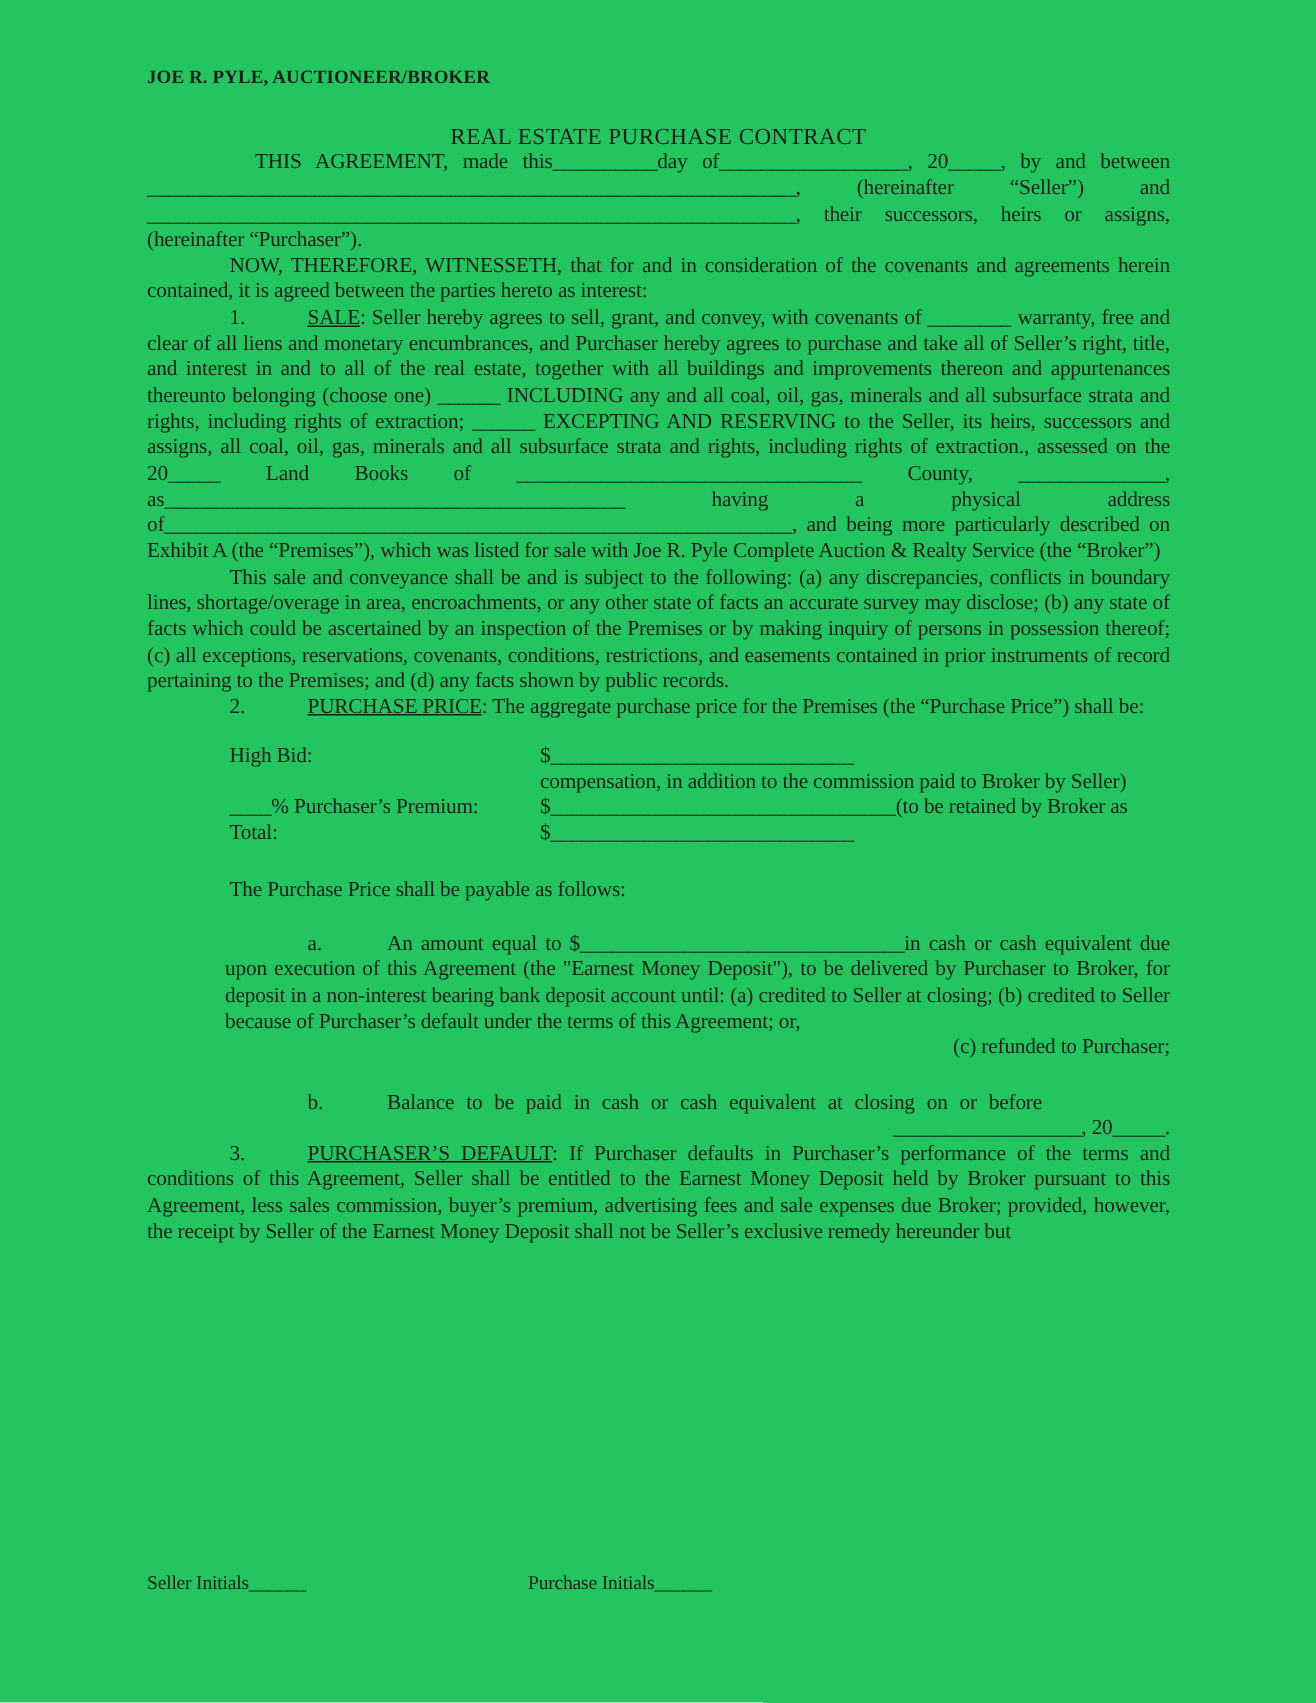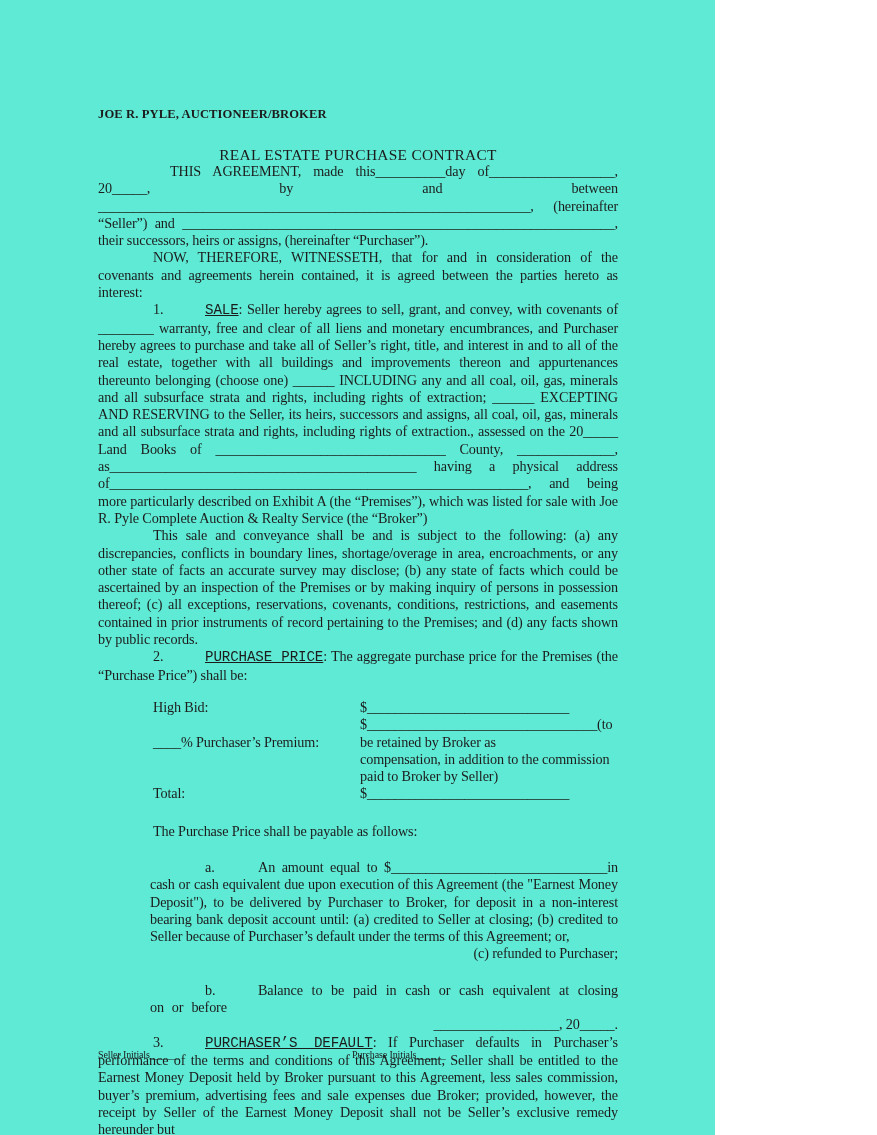--- a/index.html
+++ b/index.html
@@ -2,30 +2,30 @@
 <html><head>
 <meta charset="utf-8">
 <style>
   html, body {
     margin: 0;
     padding: 0;
     background: #ffffff;
   }
   .page {
     position: relative;
-    width: 715px;
+    width: 877px;
     height: 1135px;
     box-sizing: border-box;
-    background: #5eead4;
+    background: #22c55e;
     color: #1c1c1c;
     font-family: "Liberation Serif", "DejaVu Serif", serif;
     font-size: 14.2px;
     line-height: 17.3px;
     letter-spacing: -0.12px;
-    padding: 107px 97px 0 98px;
+    padding: 44px 97px 0 98px;
     overflow: hidden;
   }
   .letterhead {
     font-size: 12.6px;
     font-weight: bold;
     letter-spacing: 0.1px;
     line-height: 14px;
   }
   .doc-title {
     margin: 25px 0 0 0;
@@ -42,21 +42,21 @@
   .mt-first   { margin-top: 27px; }
   .mt         { margin-top: 16px; }
   .mt-sm      { margin-top: 15px; }
   .ind72 { text-indent: 72px; }
   .ind55 { text-indent: 55px; }
   .secnum {
     display: inline-block;
     width: 52px;
     text-indent: 0;
   }
-  .uh { text-decoration: underline; font-family: Liberation Mono, monospace; }
+  .uh { text-decoration: underline; }
   
   .price-table { margin: 15px 0 0 55px; }
   .prow { display: flex; align-items: flex-end; }
   .plabel {
     flex: 0 0 207px;
     white-space: nowrap;
   }
   .pvalue { flex: 1 1 auto; }
   
   .subpara {
@@ -71,21 +71,21 @@
   }
   .cont-line { text-align: right; }
   .spread { word-spacing: 4.5px; }
   
   .footer {
     position: absolute;
     left: 98px;
     top: 1046px;
     width: 683px;
     height: 20px;
-    font-size: 10px;
+    font-size: 13px;
   }
   .footer .purch {
     position: absolute;
     left: 254px;
     top: 0;
   }
 </style>
 </head>
 <body>
 
@@ -104,26 +104,26 @@
   <p class="para ind55 mt-sm">This sale and conveyance shall be and is subject to the following: (a) any discrepancies, conflicts in boundary lines, shortage/overage in area, encroachments, or any other state of facts an accurate survey may disclose; (b) any state of facts which could be ascertained by an inspection of the Premises or by making inquiry of persons in possession thereof; (c) all exceptions, reservations, covenants, conditions, restrictions, and easements contained in prior instruments of record pertaining to the Premises; and (d) any facts shown by public records.</p>
 
   <p class="para ind55 mt-sm"><span class="secnum">2.</span><span class="uh">PURCHASE PRICE</span><span>: The aggregate purchase price for the Premises (the “Purchase Price”) shall be:</span></p>
 
   <div class="price-table">
     <div class="prow">
       <span class="plabel">High Bid:</span>
       <span class="pvalue">$_____________________________</span>
     </div>
     <div class="prow">
+      <span class="plabel"></span>
+      <span class="pvalue">compensation, in addition to the commission paid to Broker by Seller)</span>
+    </div>
+    <div class="prow">
       <span class="plabel">____% Purchaser’s Premium:</span>
       <span class="pvalue">$_________________________________(to be retained by Broker as</span>
-    </div>
-    <div class="prow">
-      <span class="plabel"></span>
-      <span class="pvalue">compensation, in addition to the commission paid to Broker by Seller)</span>
     </div>
     <div class="prow">
       <span class="plabel">Total:</span>
       <span class="pvalue">$_____________________________</span>
     </div>
   </div>
 
   <p class="para ind55 mt" style="margin-top:20px;">The Purchase Price shall be payable as follows:</p>
 
   <div class="subpara">

